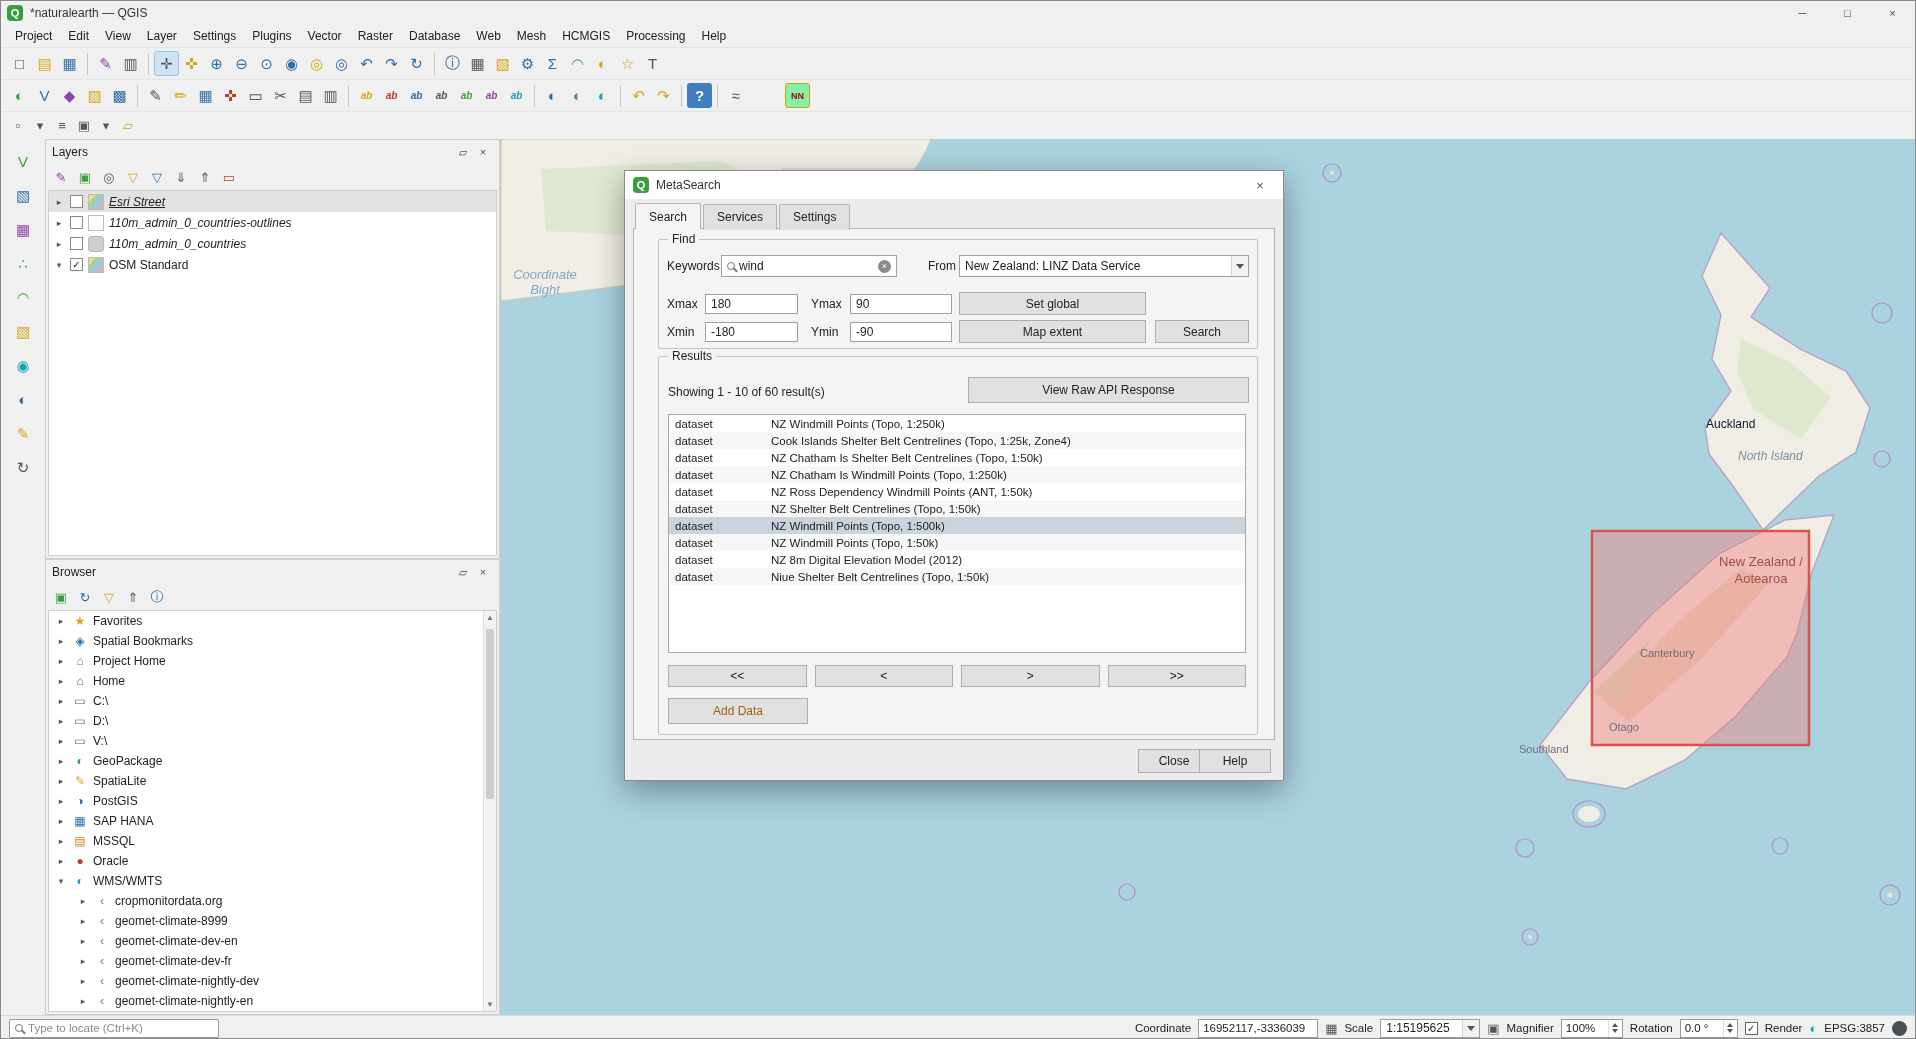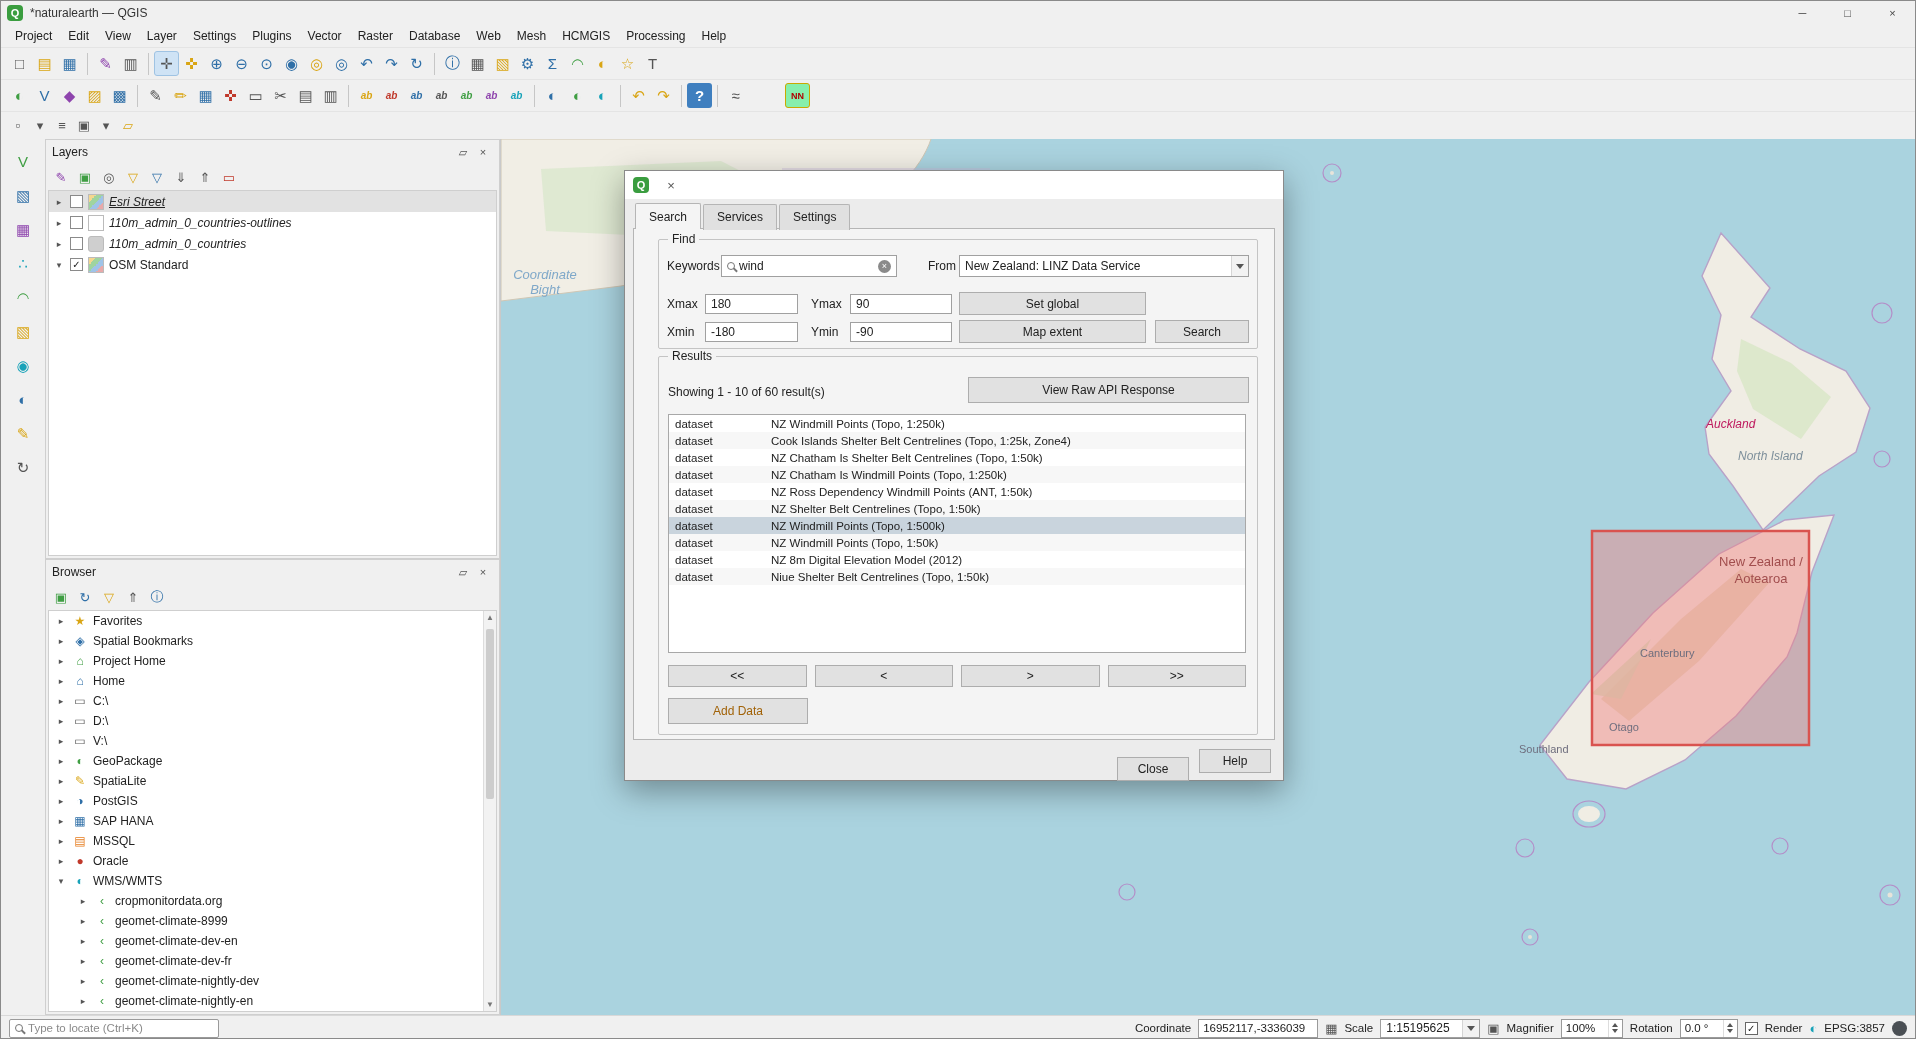--- a/index.html
+++ b/index.html
@@ -53,21 +53,21 @@
   .brow[data-depth="1"]{padding-left:28px;}
   .bicon{width:16px;text-align:center;font-size:12px;flex:0 0 auto;}
   .sbv{position:absolute;right:0;top:0;bottom:0;width:13px;background:#f2f2f2;border-left:1px solid #ddd;}
   .sbv .up,.sbv .dn{position:absolute;left:0;right:0;height:13px;color:#777;font-size:8px;text-align:center;line-height:13px;}
   .sbv .dn{bottom:0;}
   .sbv .thumb{position:absolute;left:2px;right:2px;top:18px;height:170px;background:#cdcdcd;border-radius:2px;}
   
   .canvas{flex:1;position:relative;background:#aad3df;overflow:hidden;}
   .mlbl{position:absolute;white-space:nowrap;pointer-events:none;}
   .sea-lbl{font-style:italic;color:#7fa8c9;font-size:13px;text-align:center;width:100px;}
-  .city-lbl{color:#be185d;font-size:12px;font-style:italic;}
+  .city-lbl{color:#0f172a;font-size:12px;}
   .region-lbl{font-style:italic;color:#7d8f9b;font-size:12px;}
   .country-lbl{color:#a14d4d;font-size:13px;text-align:center;width:200px;line-height:17px;}
   .area-lbl{color:#6e6e7e;font-size:11px;}
   
   .dlg{position:absolute;left:623px;top:169px;width:660px;height:611px;background:#ececec;border:1px solid #8a8a8a;box-shadow:0 10px 30px rgba(0,0,0,.35);z-index:10;}
   .dlg-title{height:28px;display:flex;align-items:center;padding:0 8px;gap:7px;background:#fff;}
   .dlg-title .t{font-size:12px;color:#333;flex:1;}
   .dlg-close{width:30px;text-align:center;color:#555;font-size:13px;}
   .tabs{position:absolute;left:10px;top:32px;display:flex;z-index:3;}
   .tab{padding:5px 13px;border:1px solid #b5b5b5;border-bottom:none;background:#e0e0e0;margin-right:2px;font-size:12px;border-radius:2px 2px 0 0;position:relative;top:1px;}
@@ -481,20 +481,21 @@
       </div>
       <div class="mlbl area-lbl" style="left:1132px;top:508px;margin-left:7px;">Canterbury</div>
       <div class="mlbl area-lbl" style="left:1108px;top:582px;">Otago</div>
       <div class="mlbl area-lbl" style="left:1018px;top:604px;">Southland</div>
     </div>
   </div>
 
   <div class="dlg">
     <div class="dlg-title">
       <span class="applogo">Q</span>
+      <span class="t">MetaSearch</span>
       <span class="dlg-close">×</span>
     </div>
     <div class="tabs">
 
     <span class="tab" data-active="true">Search</span>
         <span class="tab" data-active="false">Services</span>
         <span class="tab" data-active="false">Settings</span>
       </div>
     <div class="pane"></div>
 
@@ -597,21 +598,21 @@
 
     <div class="pgrow">
 
     <button class="btn pg">&lt;&lt;</button>
         <button class="btn pg">&lt;</button>
         <button class="btn pg">&gt;</button>
         <button class="btn pg">&gt;&gt;</button>
       </div>
     <button class="btn abs disabled" style="left:43px;top:527px;width:140px;height:26px;">Add Data</button>
 
-    <button class="btn abs" style="left:492px;top:578px;width:72px;height:24px;margin-top:8px;">Close</button>
+    <button class="btn abs" style="left:513px;top:578px;width:72px;height:24px;">Close</button>
     <button class="btn abs" style="left:574px;top:578px;width:72px;height:24px;">Help</button>
   </div>
 
   <div class="status">
     <div class="locate">
       <span class="mag"></span>
       <span>Type to locate (Ctrl+K)</span>
     </div>
     <span class="spacer"></span>
     <span>Coordinate</span>

